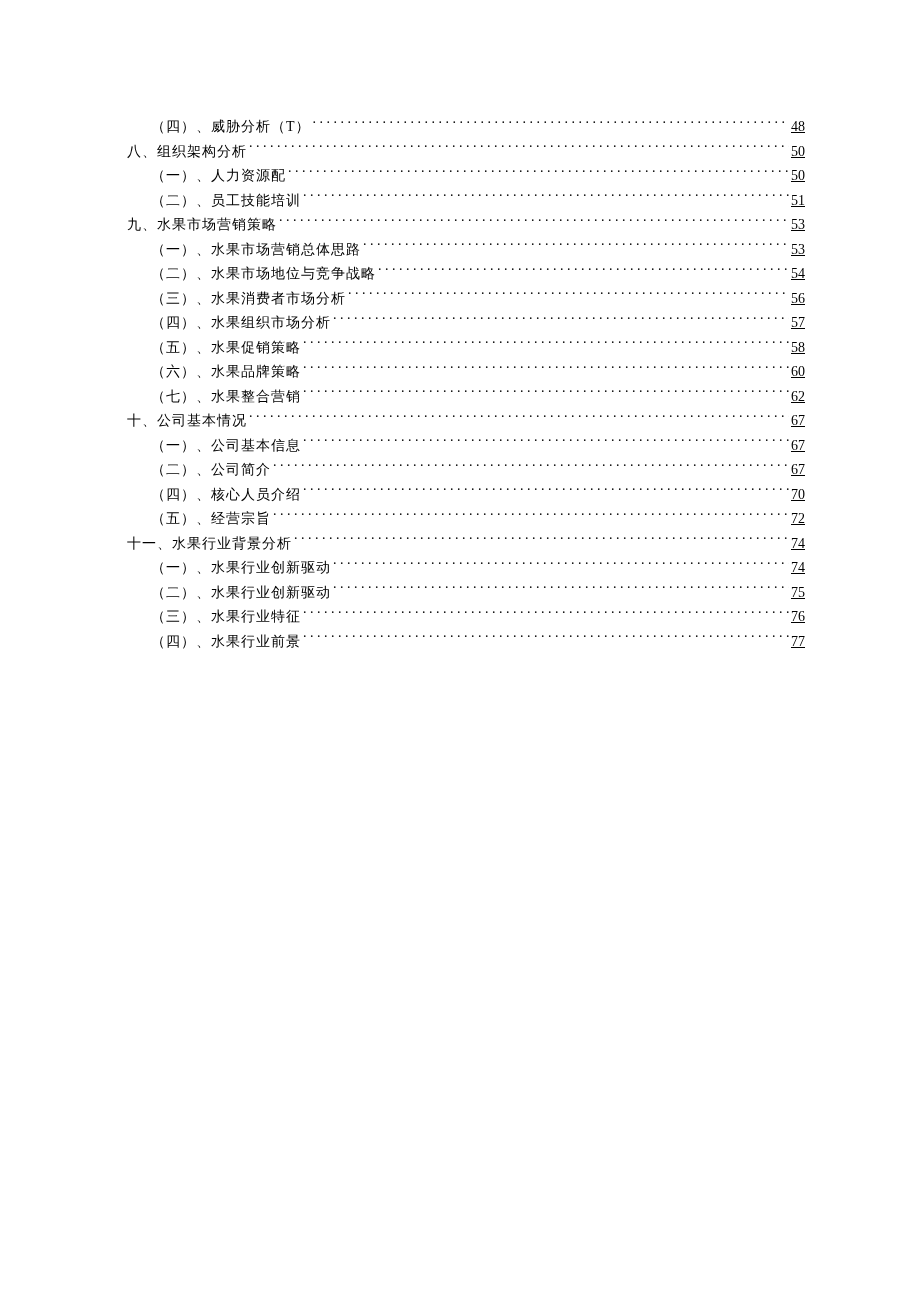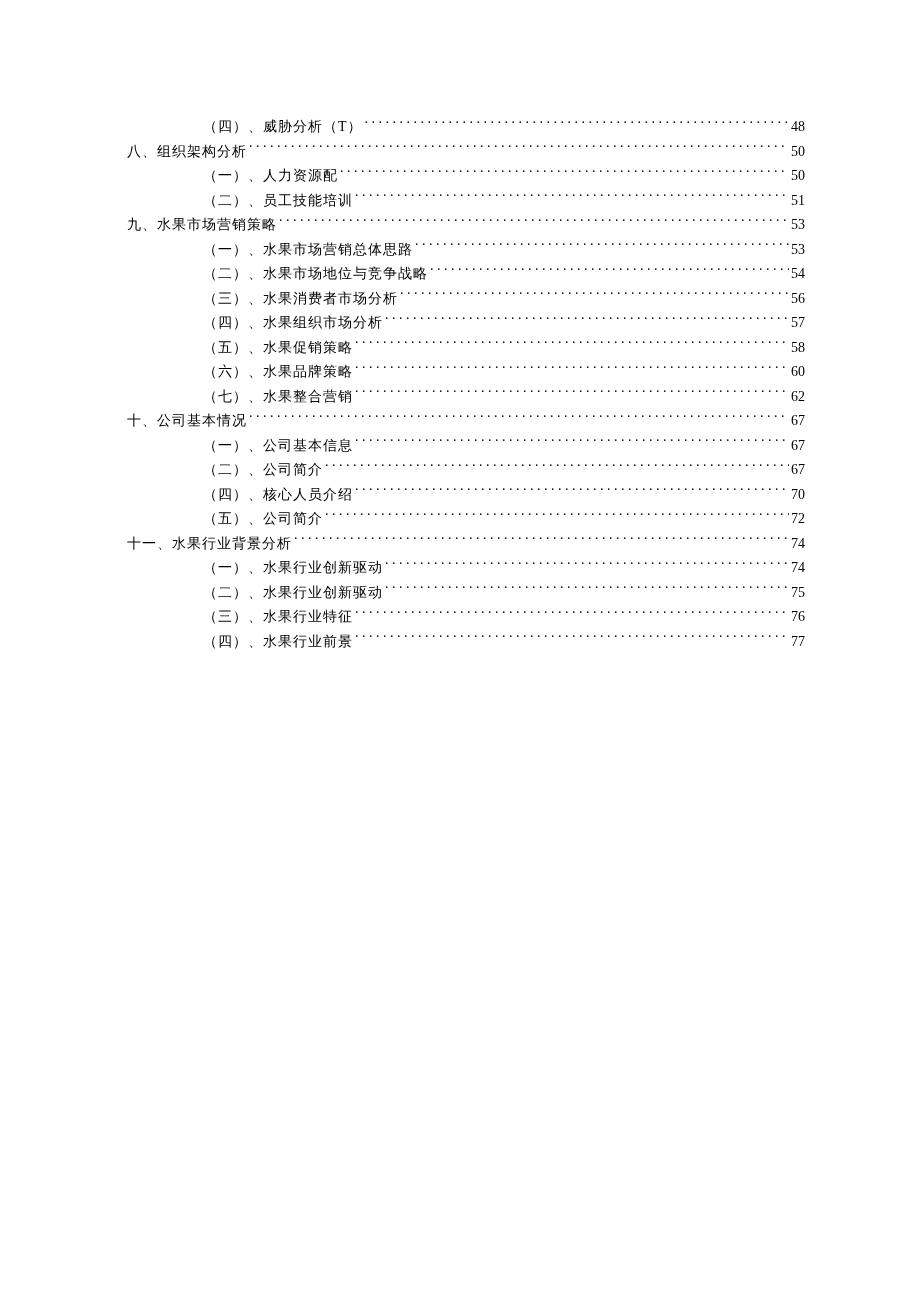--- a/index.html
+++ b/index.html
@@ -20,21 +20,21 @@
     .toc-entry {
       display: flex;
       align-items: baseline;
       white-space: nowrap;
       margin-bottom: 0px;
     }
     .toc-level-1 {
       margin-left: 12px;
     }
     .toc-level-2 {
-      margin-left: 88px;
+      margin-left: 36px;
     }
     .toc-label {
       flex: 0 0 auto;
       letter-spacing: 1px;
     }
     .toc-dots {
       flex: 1 1 auto;
       overflow: hidden;
       position: relative;
       height: 1.1em;
@@ -45,20 +45,21 @@
       position: absolute;
       left: 0;
       bottom: 0;
       white-space: nowrap;
       letter-spacing: 0;
       font-family: serif;
     }
     .toc-page {
       flex: 0 0 auto;
       font-family: "Times New Roman", serif;
+      text-decoration: underline;
     }
   </style>
 </head>
 <body>
 
 <div id="toc-container">
     <div class="toc-entry toc-level-2">
       <span class="toc-label">（四）、威胁分析（T）</span>
       <span class="toc-dots"></span>
       <span class="toc-page">48</span>
@@ -132,21 +133,21 @@
       <span class="toc-label">（二）、公司简介</span>
       <span class="toc-dots"></span>
       <span class="toc-page">67</span>
     </div>
     <div class="toc-entry toc-level-2">
       <span class="toc-label">（四）、核心人员介绍</span>
       <span class="toc-dots"></span>
       <span class="toc-page">70</span>
     </div>
     <div class="toc-entry toc-level-2">
-      <span class="toc-label">（五）、公司简介</span>
+      <span class="toc-label">（五）、经营宗旨</span>
       <span class="toc-dots"></span>
       <span class="toc-page">72</span>
     </div>
     <div class="toc-entry toc-level-1">
       <span class="toc-label">十一、水果行业背景分析</span>
       <span class="toc-dots"></span>
       <span class="toc-page">74</span>
     </div>
     <div class="toc-entry toc-level-2">
       <span class="toc-label">（一）、水果行业创新驱动</span>

